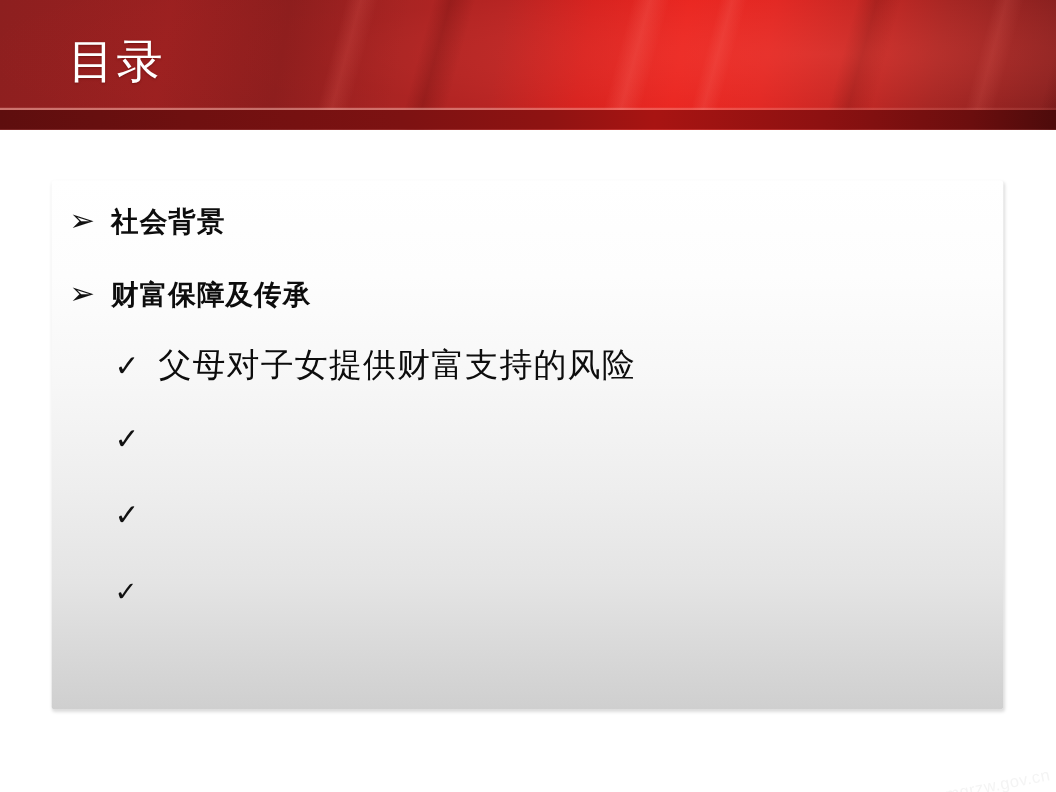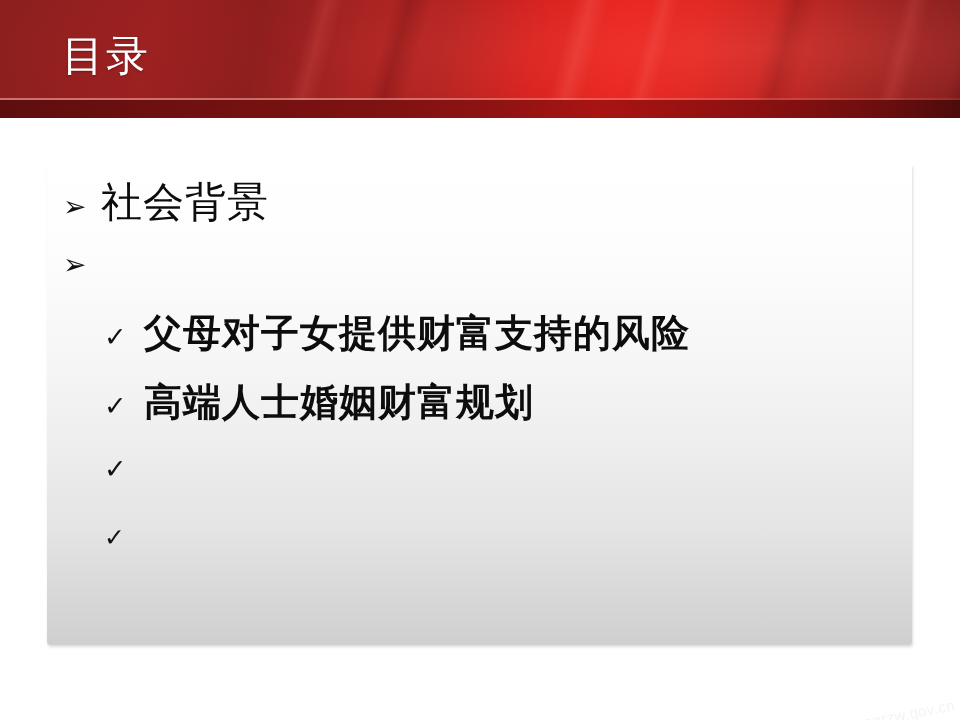--- a/index.html
+++ b/index.html
@@ -150,24 +150,24 @@
     flex: 0 0 42px;
     font-size: 28px;
     line-height: 34px;
     color: #111111;
     text-align: left;
     padding-left: 4px;
     font-family: "DejaVu Sans", sans-serif;
   }
 
   .item-l1 .text {
-    font-size: 41px;
+    font-size: 25px;
     line-height: 40px;
     color: #0d0d0d;
-    font-weight: 400;
+    font-weight: 700;
     white-space: nowrap;
     letter-spacing: 1px;
   }
 
   
   .item-l2 {
     display: flex;
     align-items: baseline;
     padding-left: 57px;
     height: 69px;
@@ -182,24 +182,24 @@
     font-family: "DejaVu Sans", sans-serif;
   }
 
   .bullet-check.tight {
     width: 26px;
     flex: 0 0 26px;
     font-size: 25px;
   }
 
   .item-l2 .text {
-    font-size: 38px;
+    font-size: 30px;
     line-height: 38px;
     color: #0d0d0d;
-    font-weight: 700;
+    font-weight: 400;
     white-space: nowrap;
     letter-spacing: 1px;
   }
 
   .item-l2 .text.accent {
     color: #ee1111;
     font-weight: bold;
     font-size: 29px;
     letter-spacing: 0.5px;
   }
@@ -235,30 +235,30 @@
   <div class="content-panel">
     <div class="list">
 
       <div class="item-l1">
         <span class="bullet-arrow">➢</span>
         <span class="text">社会背景</span>
       </div>
 
       <div class="item-l1">
         <span class="bullet-arrow">➢</span>
+        <span class="text">财富保障及传承</span>
       </div>
 
       <div class="item-l2">
         <span class="bullet-check">✓</span>
         <span class="text">父母对子女提供财富支持的风险</span>
       </div>
 
       <div class="item-l2">
         <span class="bullet-check">✓</span>
-        <span class="text">高端人士婚姻财富规划</span>
       </div>
 
       <div class="item-l2">
         <span class="bullet-check">✓</span>
       </div>
 
       <div class="item-l2">
         <span class="bullet-check tight">✓</span>
       </div>
 

